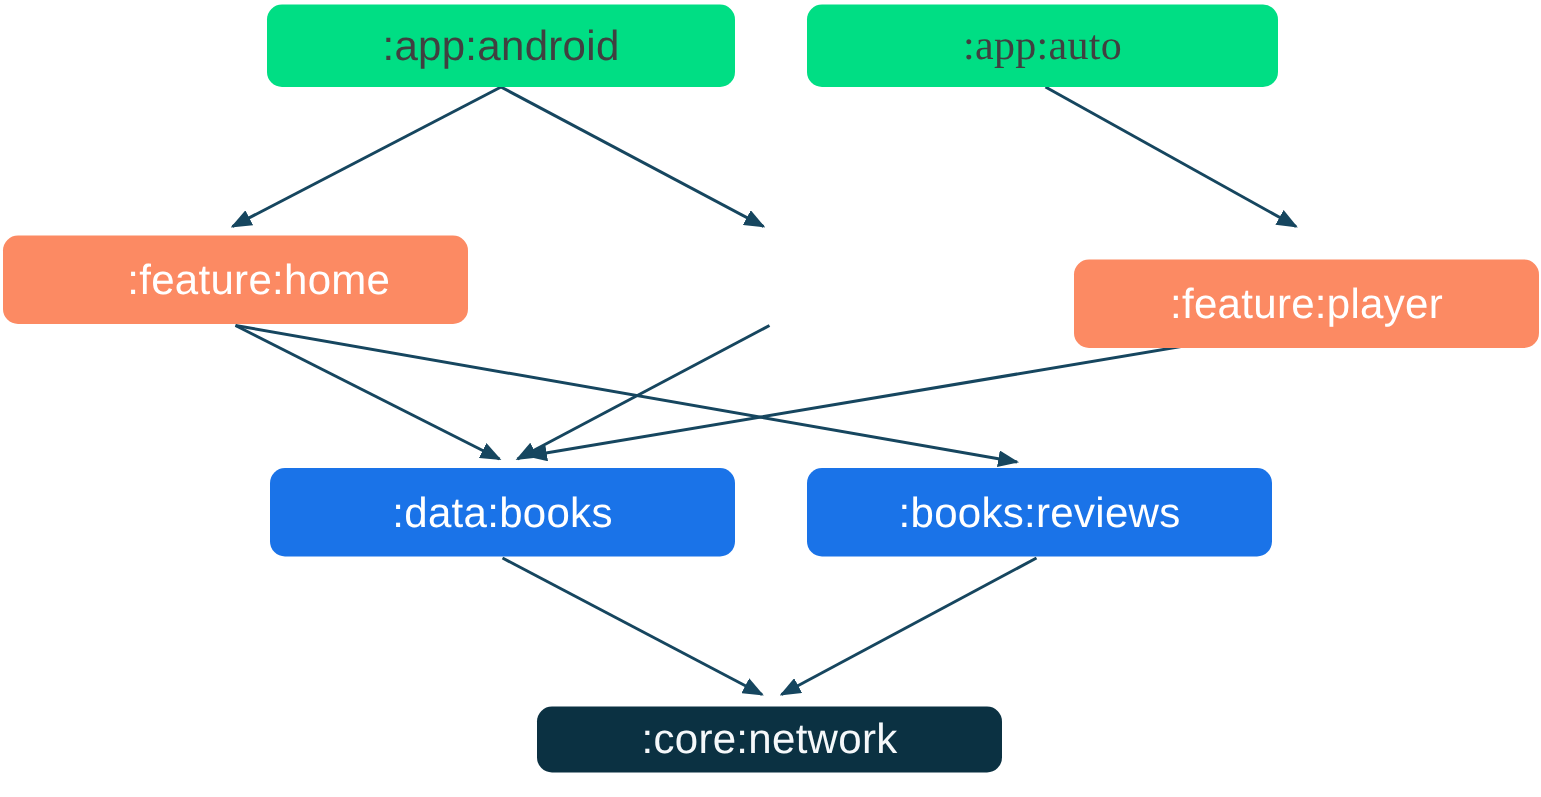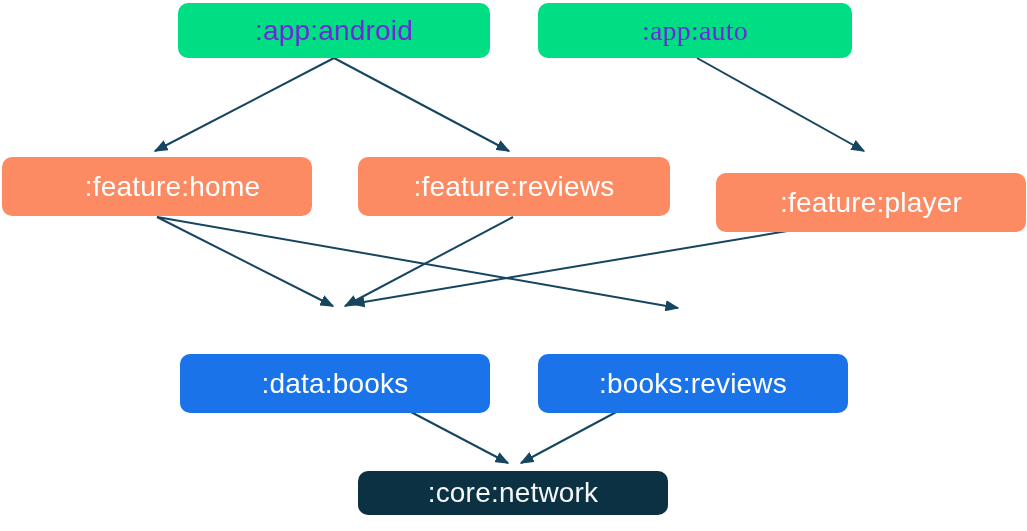--- a/index.html
+++ b/index.html
@@ -23,23 +23,23 @@
     box-sizing: border-box;
     border-radius: 10px;
     display: flex;
     align-items: center;
     justify-content: center;
     font-size: 28px;
     font-weight: 400;
     letter-spacing: 0.2px;
     white-space: nowrap;
   }
-  .node-app     { background: #00de84; color: #6d28d9; }
+  .node-app     { background: #00de84; color: #404040; }
   .node-feature { background: #fc8a63; color: #ffffff; }
-  .node-data    { background: #1a73e8; color: #ffffff; margin-top: 42px; }
+  .node-data    { background: #1a73e8; color: #ffffff; }
   .node-core    { background: #0b3142; color: #f5f8fa; }
 
   
   #n-app-android     { left: 178px; top:   3px; width: 312px; height: 55px; }
   #n-app-auto        { left: 538px; top:   3px; width: 314px; height: 55px; font-family: Liberation Serif, serif; }
   #n-feature-home    { left:   2px; top: 157px; width: 310px; height: 59px; padding-left: 31px; }
   #n-feature-reviews { left: 358px; top: 157px; width: 312px; height: 59px; }
   #n-feature-player  { left: 716px; top: 157px; width: 310px; height: 59px; margin-top: 16px; }
   #n-data-books      { left: 180px; top: 312px; width: 310px; height: 59px; }
   #n-data-reviews    { left: 538px; top: 312px; width: 310px; height: 59px; }
@@ -78,23 +78,20 @@
   </div>
 
   <div id="n-app-auto" class="node node-app">
     <span>:app:auto</span>
   </div>
 
   <div id="n-feature-home" class="node node-feature">
     <span>:feature:home</span>
   </div>
 
-  <div id="n-feature-reviews" class="node node-feature">
-    <span>:feature:reviews</span>
-  </div>
 
   <div id="n-feature-player" class="node node-feature">
     <span>:feature:player</span>
   </div>
 
   <div id="n-data-books" class="node node-data">
     <span>:data:books</span>
   </div>
 
   <div id="n-data-reviews" class="node node-data">

